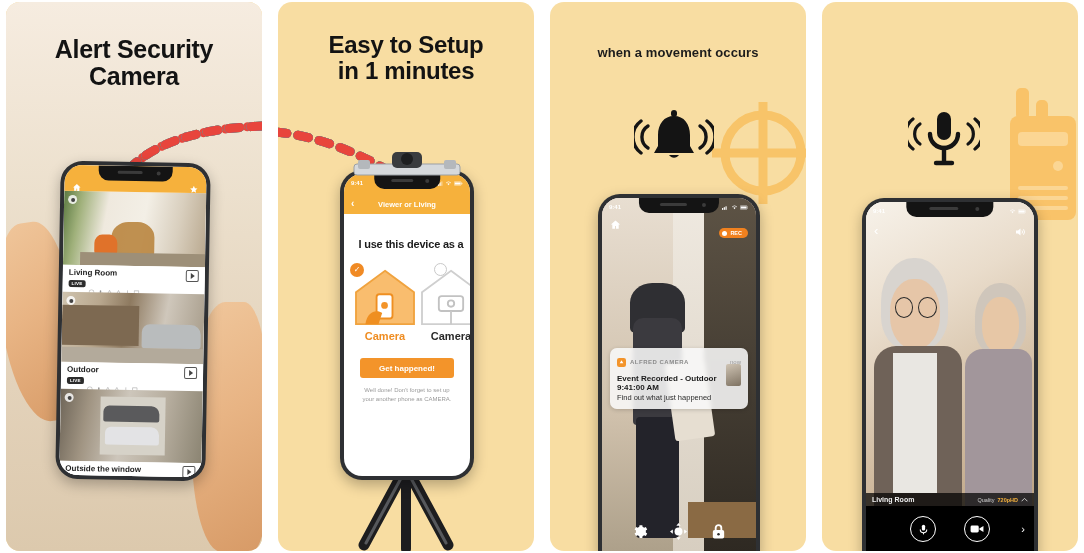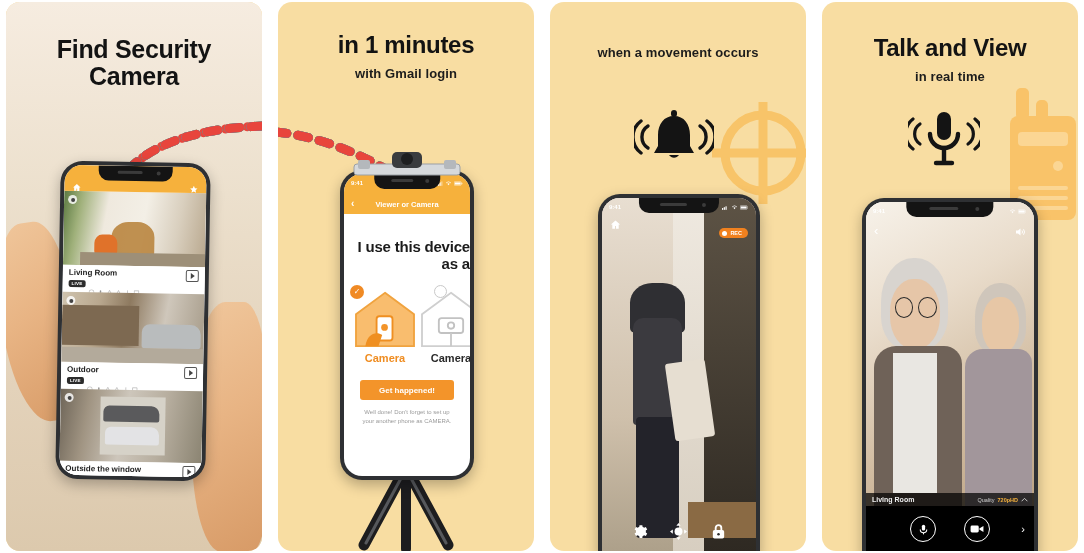--- a/index.html
+++ b/index.html
@@ -123,21 +123,21 @@
     border-top: 3px solid transparent; border-bottom: 3px solid transparent;
   }
 
   
   .navbar2 {
     height: 20px; background: #f6b13c; color: #fff;
     display: flex; align-items: center; justify-content: center;
     font-size: 7.5px; font-weight: bold; position: relative;
   }
   .navback { position: absolute; left: 7px; font-size: 10px; line-height: 1; }
-  .q2 { text-align: right; font-size: 15px; font-weight: bold; color: #1b1b1b; margin-top: 24px; letter-spacing:-.2px;padding-left:8px;}
+  .q2 { text-align: center; font-size: 11px; font-weight: bold; color: #1b1b1b; margin-top: 24px; letter-spacing:-.2px;padding-left:8px;}
   .choices { display: flex; justify-content: space-around; margin-top: 18px; padding: 0 8px; }
   .choice { width: 66px; text-align: center; position: relative; }
   .house { position: relative; width: 66px; height: 58px; }
   .tick {
     position: absolute; top: -5px; left: -2px; width: 14px; height: 14px;
     background: #f08a24; border-radius: 50%; z-index: 3;
     color: #fff; font-size: 8px; line-height: 14px; text-align: center;
   }
   .clabel { margin-top: 4px; font-size: 11px; font-weight: bold; }
   .clabel.sel { color: #ef8d22; }
@@ -208,21 +208,21 @@
 </head>
 <body>
 
 <div class="gallery">
 
   <div class="panel">
     <div class="bg-room" style="background:linear-gradient(180deg,#f6ece0 0%,#ece0cd 35%,#e3d2ba 70%,#dcc9ad 100%);"></div>
     <div style="position:absolute;inset:0;background:#f8dda2;opacity:.55;"></div>
 
     <div class="head" style="top:28px;">
-      <div class="h-big" style="margin-top:6px;">Find Security</div>
+      <div class="h-big" style="margin-top:6px;">Alert Security</div>
       <div class="h-big">Camera</div>
     </div>
 
     <svg class="arc" style="left:112px;top:118px;" width="150" height="60" viewBox="0 0 150 60">
       <path d="M8,52 C38,20 86,8 146,6" fill="none" stroke="#e8453c" stroke-width="9" stroke-linecap="round" stroke-dasharray="0.1 22"></path>
       <path d="M8,52 C38,20 86,8 146,6" fill="none" stroke="#f4b400" stroke-width="9" stroke-linecap="round" stroke-dasharray="11 11" stroke-dashoffset="-26"></path>
       <path d="M8,52 C38,20 86,8 146,6" fill="none" stroke="#34a853" stroke-width="9" stroke-linecap="round" stroke-dasharray="11 11" stroke-dashoffset="-48"></path>
       <path d="M8,52 C38,20 86,8 146,6" fill="none" stroke="#4285f4" stroke-width="9" stroke-linecap="round" stroke-dasharray="11 11" stroke-dashoffset="-70"></path>
       <path d="M8,52 C38,20 86,8 146,6" fill="none" stroke="#e8453c" stroke-width="9" stroke-linecap="round" stroke-dasharray="11 11" stroke-dashoffset="-92"></path>
     </svg>
@@ -333,22 +333,22 @@
             </div>
             <div class="play-btn"></div>
           </div>
         </div>
       </div>
     </div>
   </div>
 
   <div class="panel">
     <div class="head" style="top:30px;">
+      <div class="h-med">Easy to Setup</div>
       <div class="h-med">in 1 minutes</div>
-      <div class="sub" style="margin-top:8px;">with Gmail login</div>
     </div>
 
     <svg class="arc" style="left:-6px;top:124px;" width="140" height="60" viewBox="0 0 140 60">
       <path d="M4,6 C44,10 88,26 128,52" fill="none" stroke="#e8453c" stroke-width="9" stroke-linecap="round" stroke-dasharray="11 11"></path>
       <path d="M4,6 C44,10 88,26 128,52" fill="none" stroke="#f4b400" stroke-width="9" stroke-linecap="round" stroke-dasharray="11 11" stroke-dashoffset="-22"></path>
       <path d="M4,6 C44,10 88,26 128,52" fill="none" stroke="#34a853" stroke-width="9" stroke-linecap="round" stroke-dasharray="11 11" stroke-dashoffset="-44"></path>
       <path d="M4,6 C44,10 88,26 128,52" fill="none" stroke="#4285f4" stroke-width="9" stroke-linecap="round" stroke-dasharray="11 11" stroke-dashoffset="-66"></path>
       <path d="M4,6 C44,10 88,26 128,52" fill="none" stroke="#e8453c" stroke-width="9" stroke-linecap="round" stroke-dasharray="11 11" stroke-dashoffset="-88"></path>
     </svg>
 
@@ -396,21 +396,21 @@
               <svg viewBox="0 0 26 12" width="9" height="5">
                   <rect x="0" y="1" width="21" height="10" rx="2" fill="none" stroke="#fff" stroke-width="1.4"></rect>
                   <rect x="2" y="3" width="17" height="6" fill="#fff"></rect>
                   <rect x="22" y="4" width="2" height="4" fill="#fff"></rect>
                 </svg>
             </span>
           </div>
         </div>
         <div class="navbar2">
           <span class="navback">‹</span>
-          <span>Viewer or Camera</span>
+          <span>Viewer or Living</span>
         </div>
 
         <div class="q2">I use this device as a</div>
 
         <div class="choices">
           <div class="choice">
             <div class="house">
               <div class="tick">✓</div>
               <svg viewBox="0 0 70 62" width="66" height="58">
                 <path d="M35 3 L66 26 L66 60 L4 60 L4 26 Z" fill="#f9bd6e" stroke="#f0a33f" stroke-width="2"></path>
@@ -500,20 +500,36 @@
           <svg viewBox="0 0 24 24" width="11" height="11">
               <path d="M12 3 2 12h3v9h6v-6h2v6h6v-9h3z" fill="#fff"></path>
             </svg>
         </div>
 
         <div class="rec">
           <span class="rec-dot"></span>
           <span>REC</span>
         </div>
 
+        <div class="toast">
+          <div class="toast-head">
+            <span>
+              <svg viewBox="0 0 24 24" width="9" height="9">
+                  <rect width="24" height="24" rx="6" fill="#f3942a"></rect>
+                  <path d="M12 6l5 8H7z" fill="#fff"></path>
+                </svg>
+            </span>
+            <span class="toast-app">ALFRED CAMERA</span>
+            <span class="toast-now">now</span>
+          </div>
+          <div class="toast-l1">Event Recorded - Outdoor</div>
+          <div class="toast-l2">9:41:00 AM</div>
+          <div class="toast-l3">Find out what just happened</div>
+          <div class="toast-thumb"></div>
+        </div>
 
         <div class="ctrlrow">
           <span>
             <svg viewBox="0 0 24 24" width="17" height="17">
                 <path d="M12 8.5A3.5 3.5 0 1012 15.5 3.5 3.5 0 0012 8.5zm9 3.5a8.9 8.9 0 00-.1-1.3l2-1.6-2-3.4-2.4 1a8.9 8.9 0 00-2.2-1.3L16 3h-4l-.3 2.4A8.9 8.9 0 009.5 6.7l-2.4-1-2 3.4 2 1.6A8.9 8.9 0 007 12c0 .4 0 .9.1 1.3l-2 1.6 2 3.4 2.4-1c.7.5 1.4 1 2.2 1.3L12 21h4l.3-2.4c.8-.3 1.5-.8 2.2-1.3l2.4 1 2-3.4-2-1.6c.1-.4.1-.9.1-1.3z" fill="#fff"></path>
               </svg>
           </span>
           <span>
             <svg viewBox="0 0 24 24" width="17" height="17">
                 <circle cx="12" cy="12" r="5.6" fill="#fff"></circle>
@@ -526,24 +542,20 @@
                 <path d="M8 10V7a4 4 0 018 0v3" fill="none" stroke="#fff" stroke-width="2.6"></path>
                 <circle cx="12" cy="16" r="1.8" fill="#2b2b2b"></circle>
               </svg>
           </span>
         </div>
       </div>
     </div>
   </div>
 
   <div class="panel">
-    <div class="head" style="top:33px;">
-      <div class="h-med">Talk and View</div>
-      <div class="sub" style="margin-top:8px;">in real time</div>
-    </div>
 
     <svg class="wt" style="left:178px;top:78px;" width="96" height="144" viewBox="0 0 96 144">
       <rect x="10" y="36" width="66" height="104" rx="8" fill="#f9c369"></rect>
       <rect x="16" y="8" width="13" height="32" rx="5" fill="#f9c369"></rect>
       <rect x="36" y="20" width="12" height="22" rx="5" fill="#f9c369"></rect>
       <rect x="18" y="52" width="50" height="14" rx="4" fill="#fbd694"></rect>
       <circle cx="58" cy="86" r="5" fill="#fbd694"></circle>
       <rect x="18" y="106" width="50" height="4" rx="2" fill="#fbd694"></rect>
       <rect x="18" y="116" width="50" height="4" rx="2" fill="#fbd694"></rect>
       <rect x="18" y="126" width="50" height="4" rx="2" fill="#fbd694"></rect>

